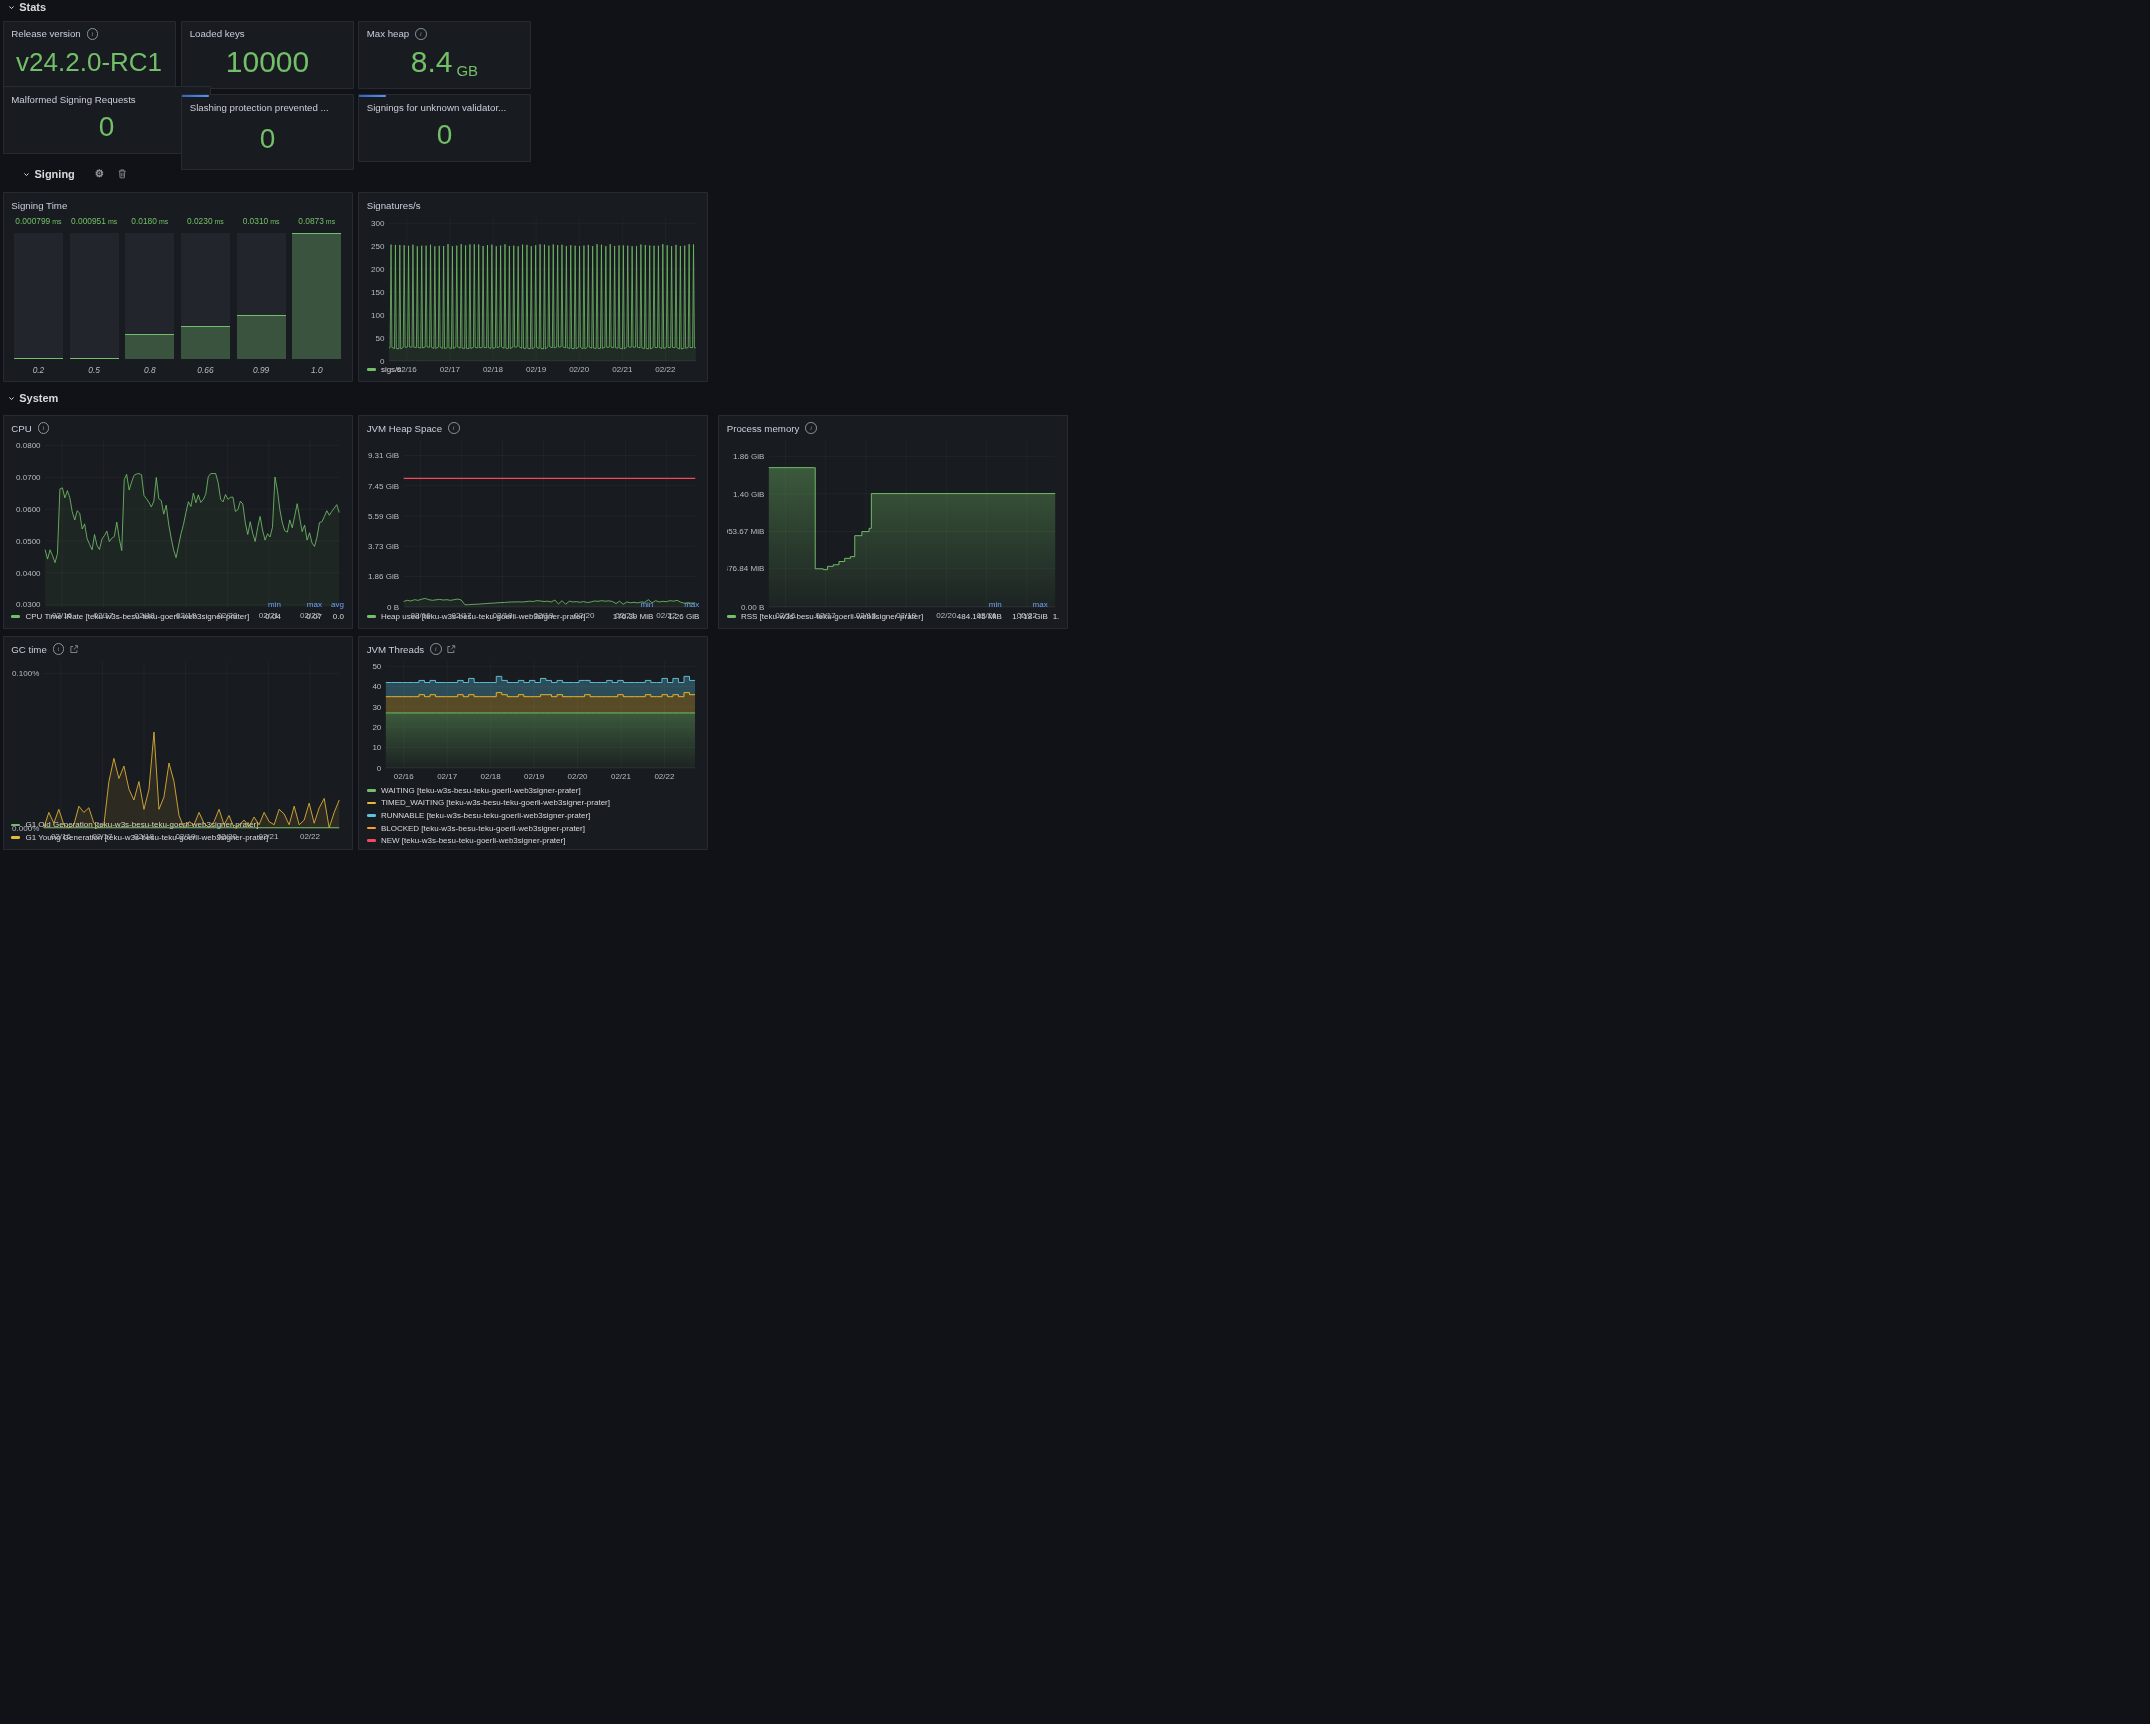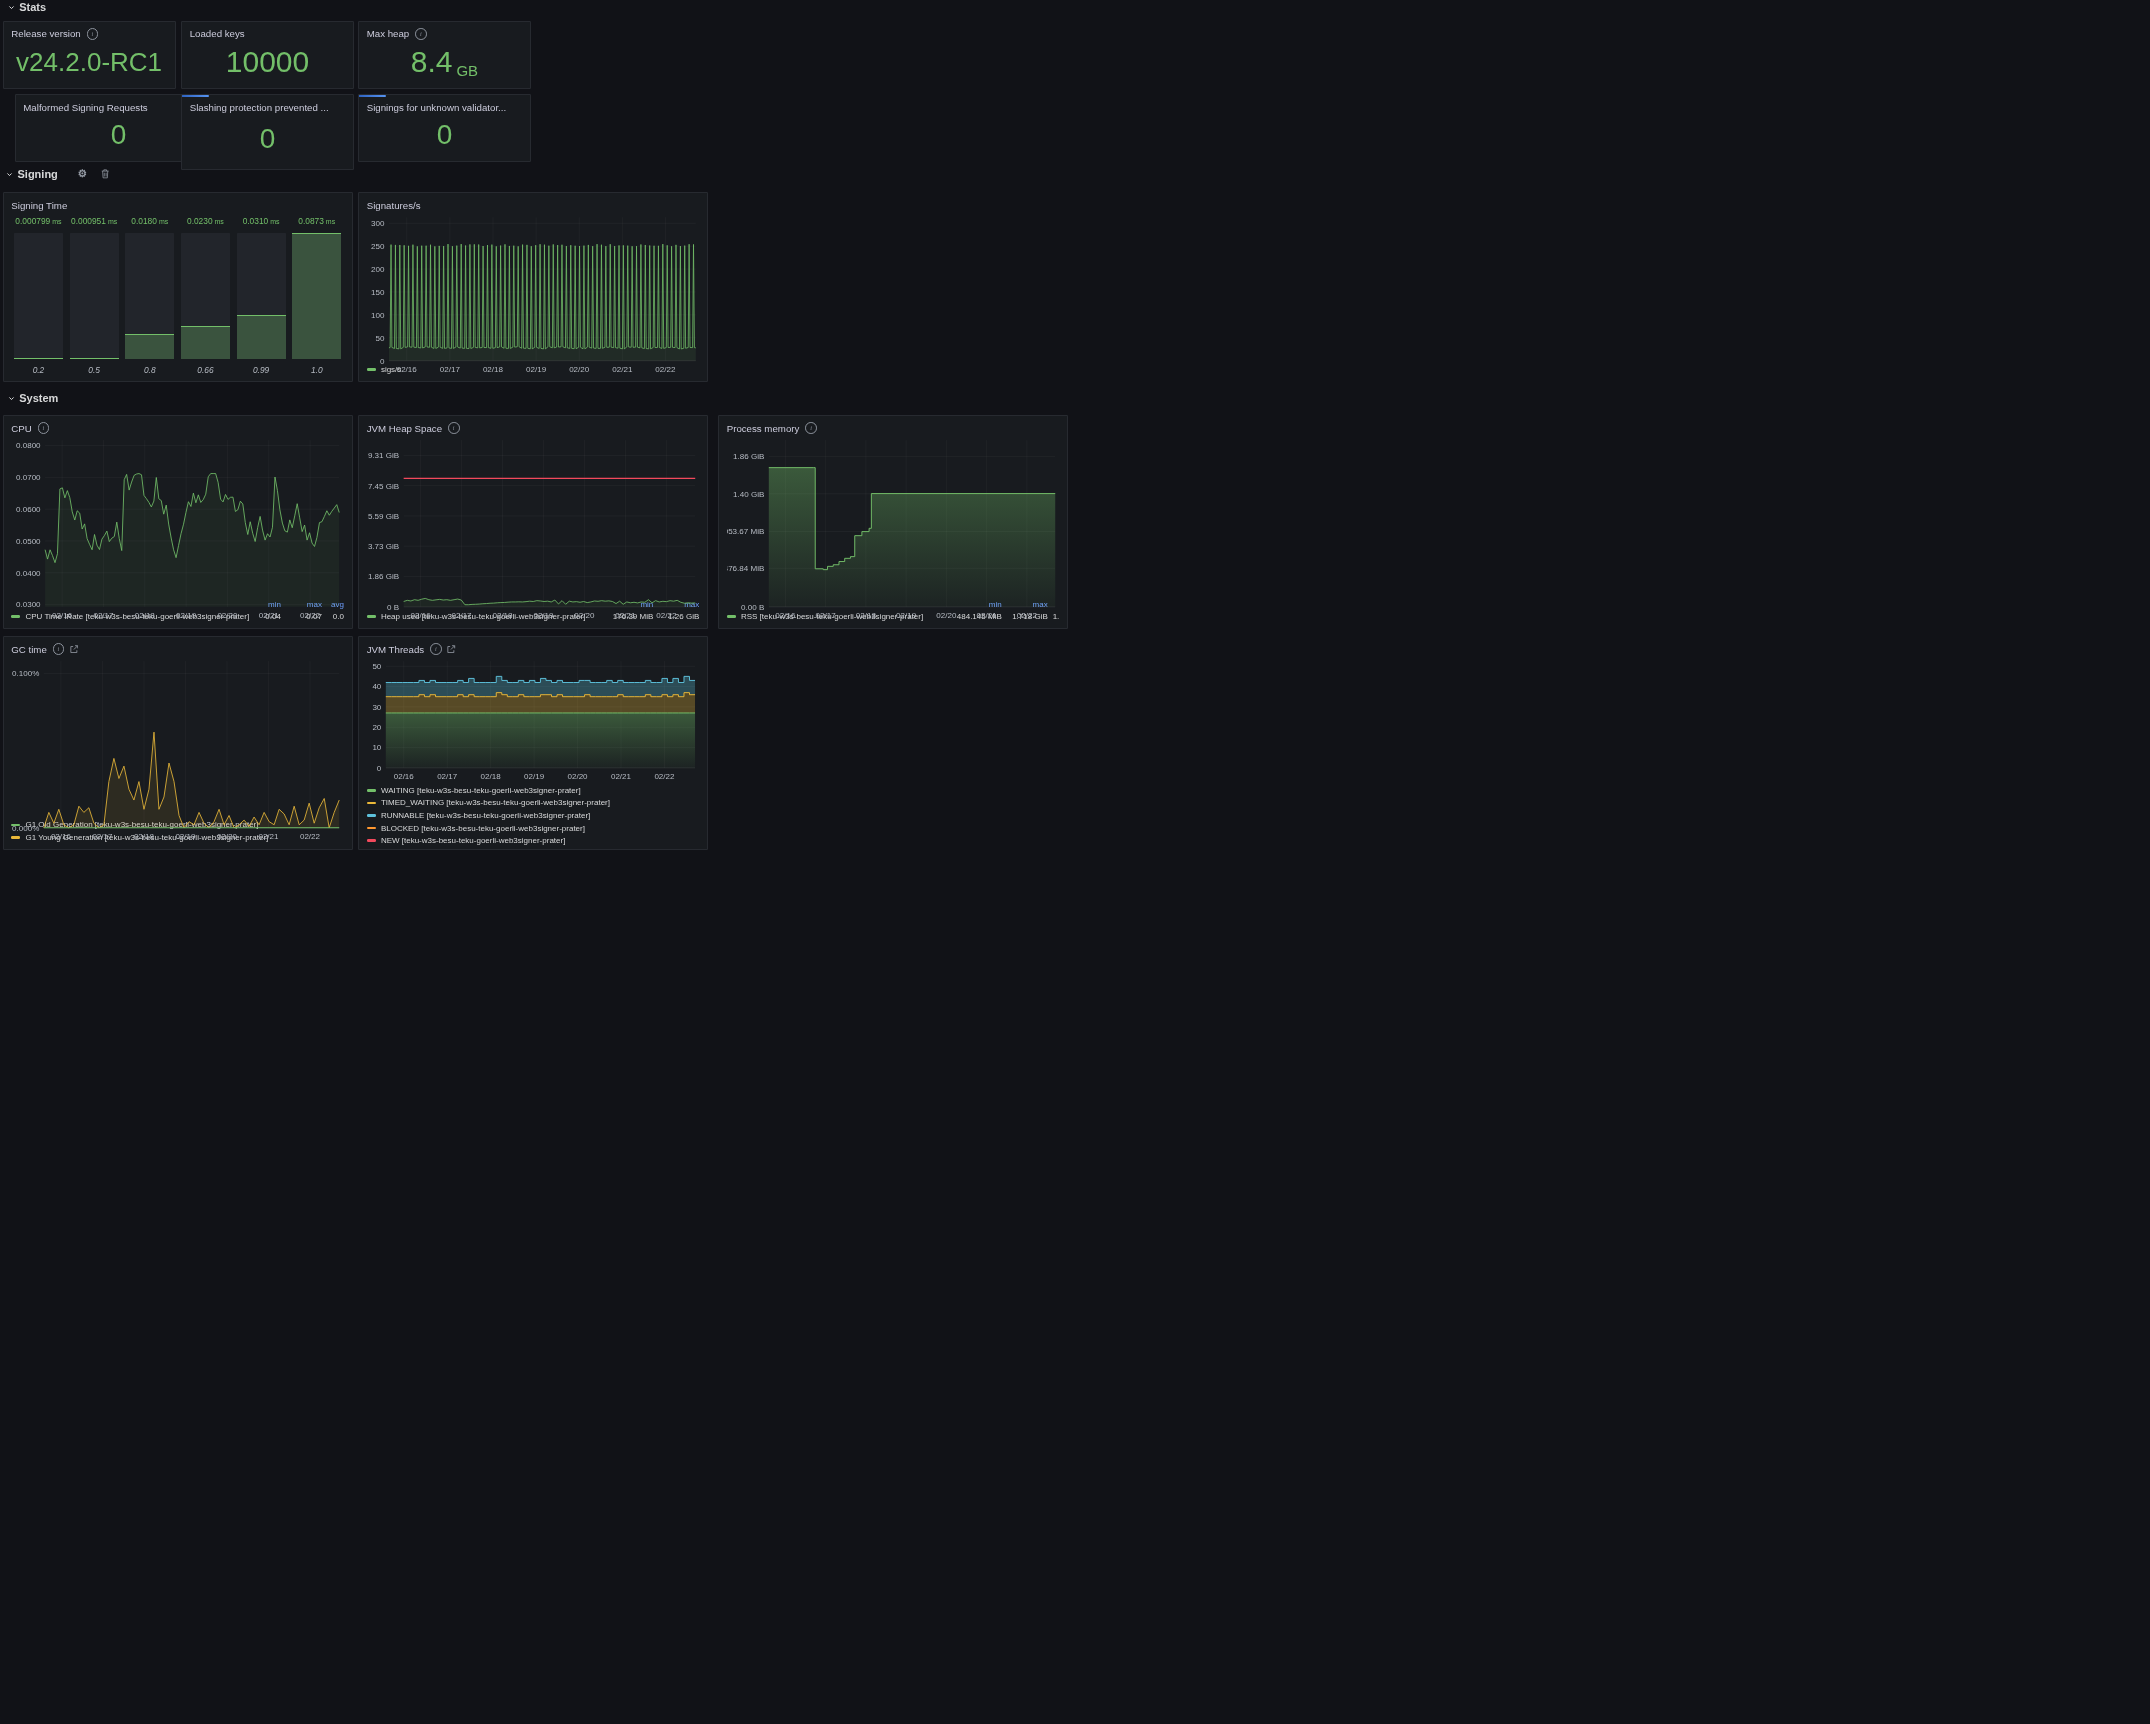--- a/index.html
+++ b/index.html
@@ -48,21 +48,21 @@
 
 <div class="section-header" style="left:7.7px;top:1.3px;">
   <span class="chev">
       <svg width="7" height="7" viewBox="0 0 10 10">
         <path d="M2 3.5l3 3 3-3" stroke="#d8d9da" stroke-width="1.4" fill="none"></path>
       </svg>
     </span>
   <span>Stats</span>
 </div>
 
-<div class="section-header" style="left:6px;top:168px;">
+<div class="section-header" style="left:23px;top:168px;">
   <span class="chev">
       <svg width="7" height="7" viewBox="0 0 10 10">
         <path d="M2 3.5l3 3 3-3" stroke="#d8d9da" stroke-width="1.4" fill="none"></path>
       </svg>
     </span>
   <span>Signing</span>
   <span class="hicons">
     <span class="gear">⚙</span>
     <span class="icon-btn">
         <svg width="8.4" height="9.7" viewBox="0 0 12 14">
@@ -104,21 +104,21 @@
   <div class="ptitle">
       <span class="pt-text">Max heap</span>
       <span class="info">i</span>
     </div>
   <div class="stat-val-wrap">
       <span class="stat-val" style="font-size:30px;">8.4</span>
       <span class="stat-unit">GB</span>
     </div>
 </div>
 
-<div class="panel" style="left:2.6px;top:94px;width:208px;height:68px;margin-left:12px;">
+<div class="panel" style="left:2.6px;top:86px;width:208px;height:68px;">
   <div class="ptitle">
       <span class="pt-text">Malformed Signing Requests</span>
     </div>
   <div class="stat-val-wrap">
       <span class="stat-val" style="font-size:28px;">0</span>
     </div>
 </div>
 
 <div class="panel" style="left:181px;top:94px;width:173px;height:76px;">
   <div class="loadbar"></div>

